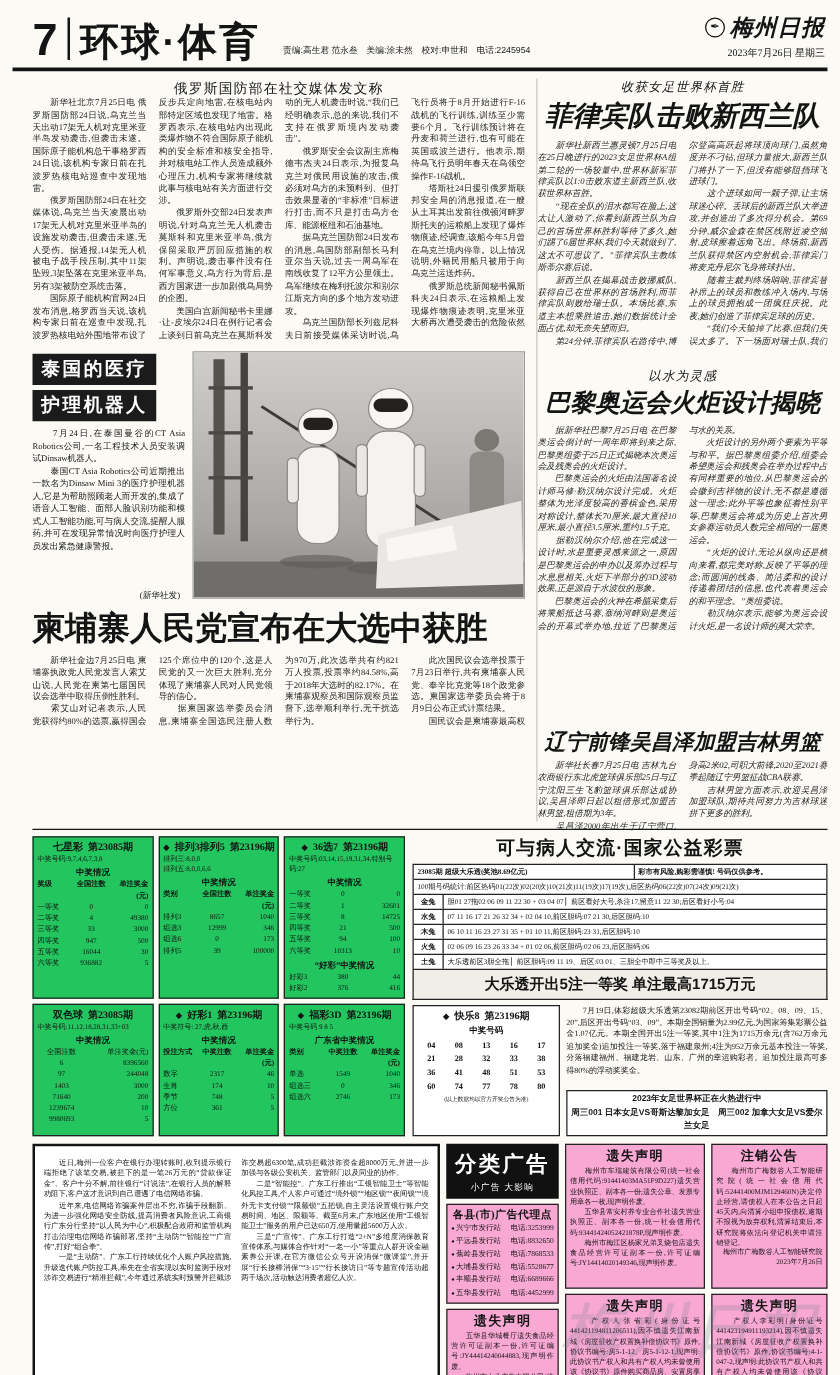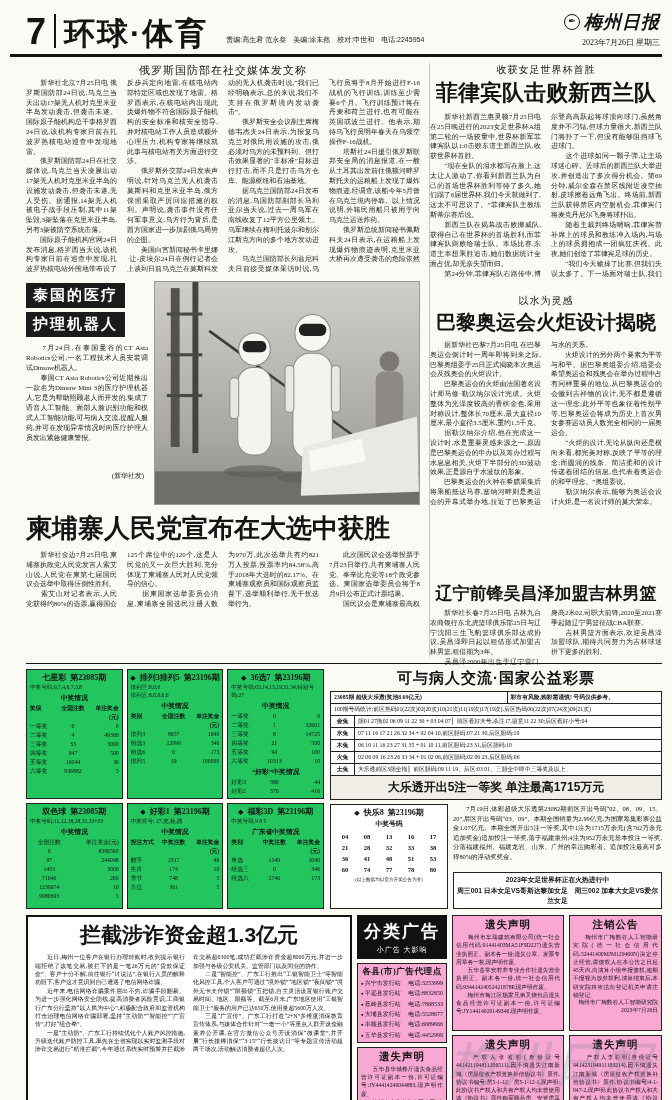--- a/index.html
+++ b/index.html
@@ -14,38 +14,38 @@
   .credits{font-size:7px;padding:0 0 3px 10px;font-family:"Liberation Sans","DejaVu Sans",sans-serif;color:#222;}
   .mh-right{text-align:right;}
   .logo-row{display:flex;align-items:center;justify-content:flex-end;gap:4px;}
   .logo-icon{width:16px;height:16px;border:1.5px solid #141414;border-radius:50%;font-size:9px;line-height:13px;text-align:center;}
   .paper-name{font-size:18px;font-weight:bold;font-style:italic;letter-spacing:1px;}
   .issue-date{font-size:8px;margin-top:3px;}
   .mh-rule{height:3px;background:#141414;margin:2px 10px 0 10px;}
   
   .top-zone{display:flex;gap:9px;padding:6px 10px 0 26px;height:600px;}
   .left-zone{width:394px;flex:none;}
-  .right-zone{flex:1;border-left:1px solid #c9c6bd;padding-left:0;}
+  .right-zone{flex:1;border-left:1px solid #c9c6bd;padding-left:0;font-style:italic;}
   .kicker{text-align:center;font-size:11px;letter-spacing:1px;}
   .kicker.sm{font-size:10px;}
   .headline-xl{text-align:center;font-size:34px;font-weight:900;letter-spacing:1px;line-height:1.12;margin:2px 0 6px;}
   .headline-l{text-align:left;font-size:26px;font-weight:900;margin:2px 0 4px;}
   .headline-m{text-align:center;font-size:22px;font-weight:900;margin:1px 0 4px;}
   .headline-m2{text-align:center;font-size:20px;font-weight:900;margin:1px 0 4px;}
   .headline-s{text-align:center;font-size:17px;font-weight:900;margin:1px 0 3px;}
   .body-cols{column-gap:10px;font-size:6.9px;line-height:1.42;text-align:justify;white-space:pre-line;overflow:hidden;color:#1c1c1c;}
   .cols-4{column-count:4;}
   .cols-2{column-count:2;}
   #drone-body{height:198px;}
   #phil-body{height:176px;margin-bottom:6px;}
   #torch-body{height:236px;margin-bottom:6px;}
   #wu-body{height:68px;}
   #cambodia-body{height:62px;}
   
-  .photo-row{display:flex;gap:6px;margin-top:5px;height:224px;}
+  .photo-row{display:flex;gap:6px;margin-top:5px;height:198px;}
   .caption-col{width:122px;flex:none;}
   .strip{display:inline-block;background:#1b1b1b;color:#fff;font-weight:bold;font-size:15px;letter-spacing:2px;padding:3px 7px;margin:2px 0;}
   .photo-caption{font-size:6.9px;line-height:1.45;text-align:justify;white-space:pre-line;margin-top:4px;overflow:hidden;height:128px;}
   .photo-credit{font-size:6.9px;text-align:right;padding-right:4px;}
   .photo-frame{flex:1;position:relative;overflow:hidden;border:1px solid #999;}
   .cambodia-blk{margin-top:6px;}
   
   .sec-rule{height:1px;background:#141414;margin:6px 10px 0 26px;}
   .lottery{display:flex;gap:6px;margin:5px 10px 0 26px;height:240px;}
   .lot-left{width:298px;flex:none;display:flex;flex-direction:column;gap:4px;}
@@ -559,21 +559,20 @@
             <div>周三001 日本女足VS哥斯达黎加女足　周三002 加拿大女足VS爱尔兰女足</div>
           </div>
         </div>
       </div>
     </div>
   </section>
 
   <section class="bottom">
     <article class="bank-box">
       <div class="bank-headline">
-        <div>拦截涉诈资金超1.3亿元</div>
       </div>
       <div class="bank-body">　　近日,梅州一位客户在银行办理转账时,收到提示银行端拒绝了该笔交易,被拦下的是一笔26万元的“贷款保证金”。客户十分不解,前往银行“讨说法”,在银行人员的解释劝阻下,客户这才意识到自己遭遇了电信网络诈骗。
 　　近年来,电信网络诈骗案件层出不穷,诈骗手段翻新。为进一步强化网络安全防线,提高消费者风险意识,工商银行广东分行坚持“以人民为中心”,积极配合政府和监管机构打击治理电信网络诈骗部署,坚持“主动防”“智能控”“广宣传”,打好“组合拳”。
 　　一是“主动防”。广东工行持续优化个人账户风控措施,升级迭代账户防控工具,率先在全省实现以实时监测手段对涉诈交易进行“精准拦截”,今年通过系统实时预警并拦截涉诈交易超6300笔,成功拦截涉诈资金超8000万元,并进一步加强与各级公安机关、监管部门以及同业的协作。
 　　二是“智能控”。广东工行推出“工银智能卫士”等智能化风控工具,个人客户可通过“境外锁”“地区锁”“夜间锁”“境外无卡支付锁”“限额锁”五把锁,自主灵活设置银行账户交易时间、地区、限额等。截至6月末,广东地区使用“工银智能卫士”服务的用户已达650万,使用量超5600万人次。
 　　三是“广宣传”。广东工行打造“2+N”多维度消保教育宣传体系,与媒体合作针对“一老一小”等重点人群开设金融素养公开课,在官方微信公众号开设消保“微课堂”,并开展“行长接棒消保”“3·15”“行长接访日”等专题宣传活动超两千场次,活动触达消费者超亿人次。</div>
     </article>
 
     <div class="bcol col-a">
       <div class="black-box">

